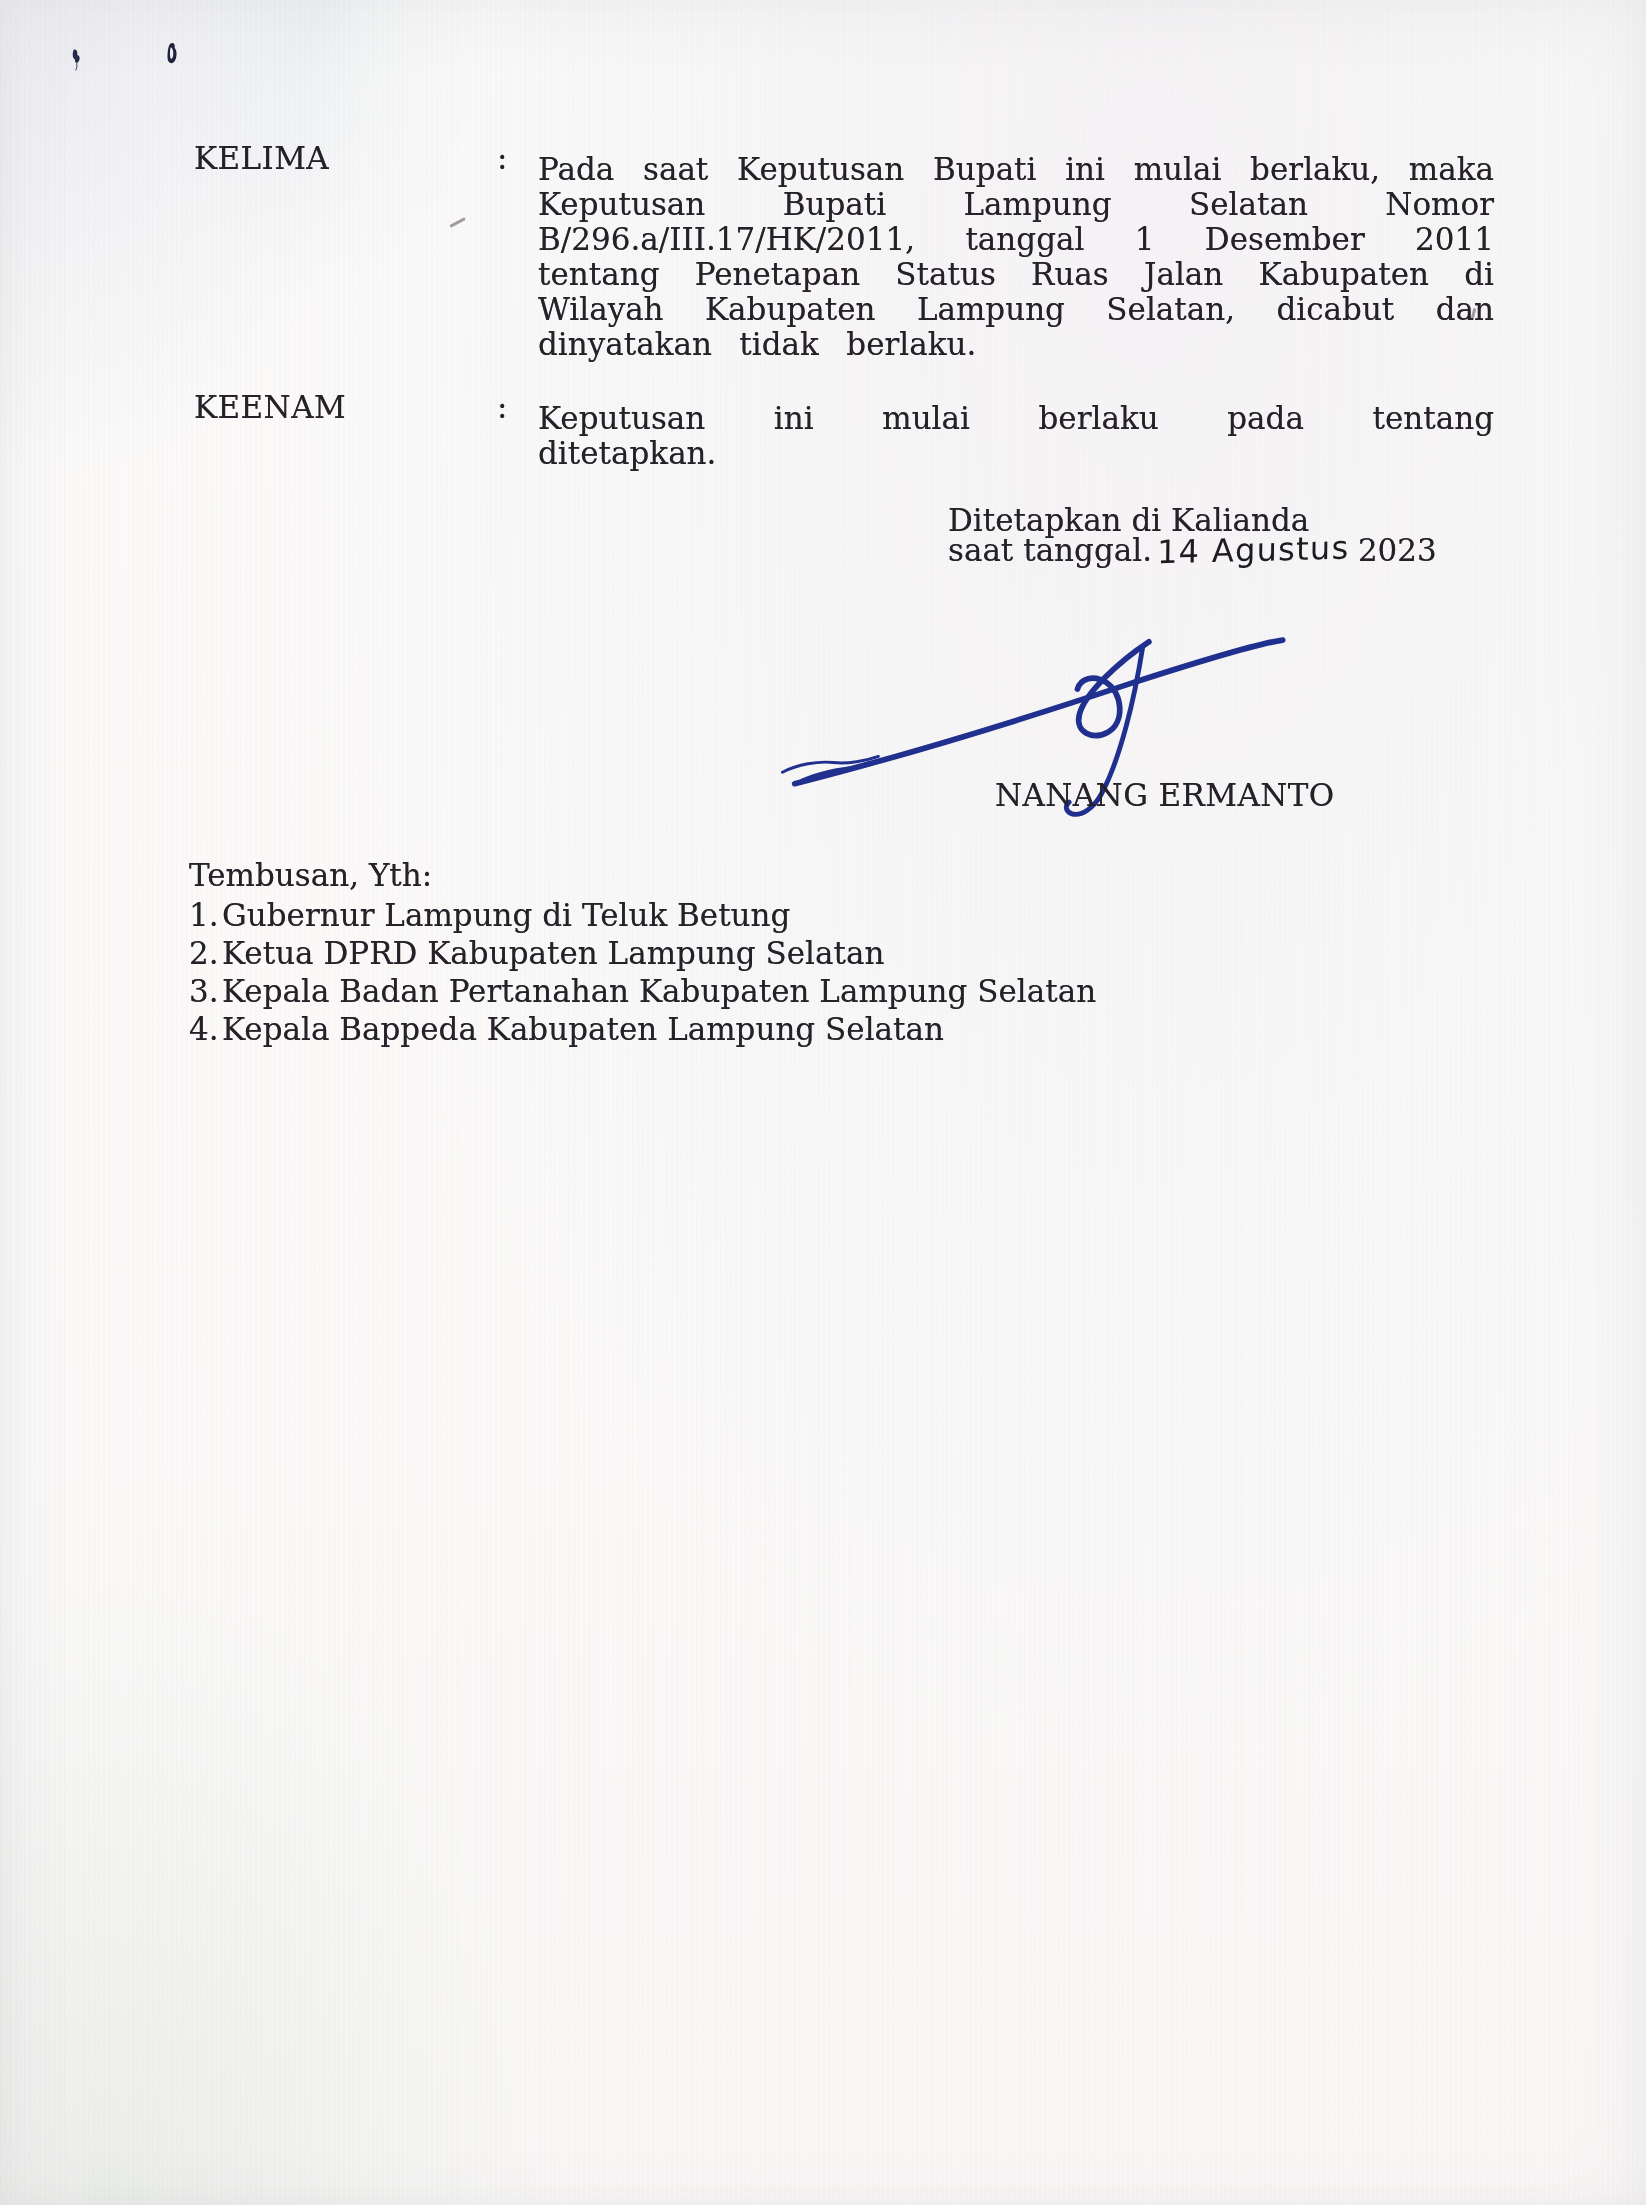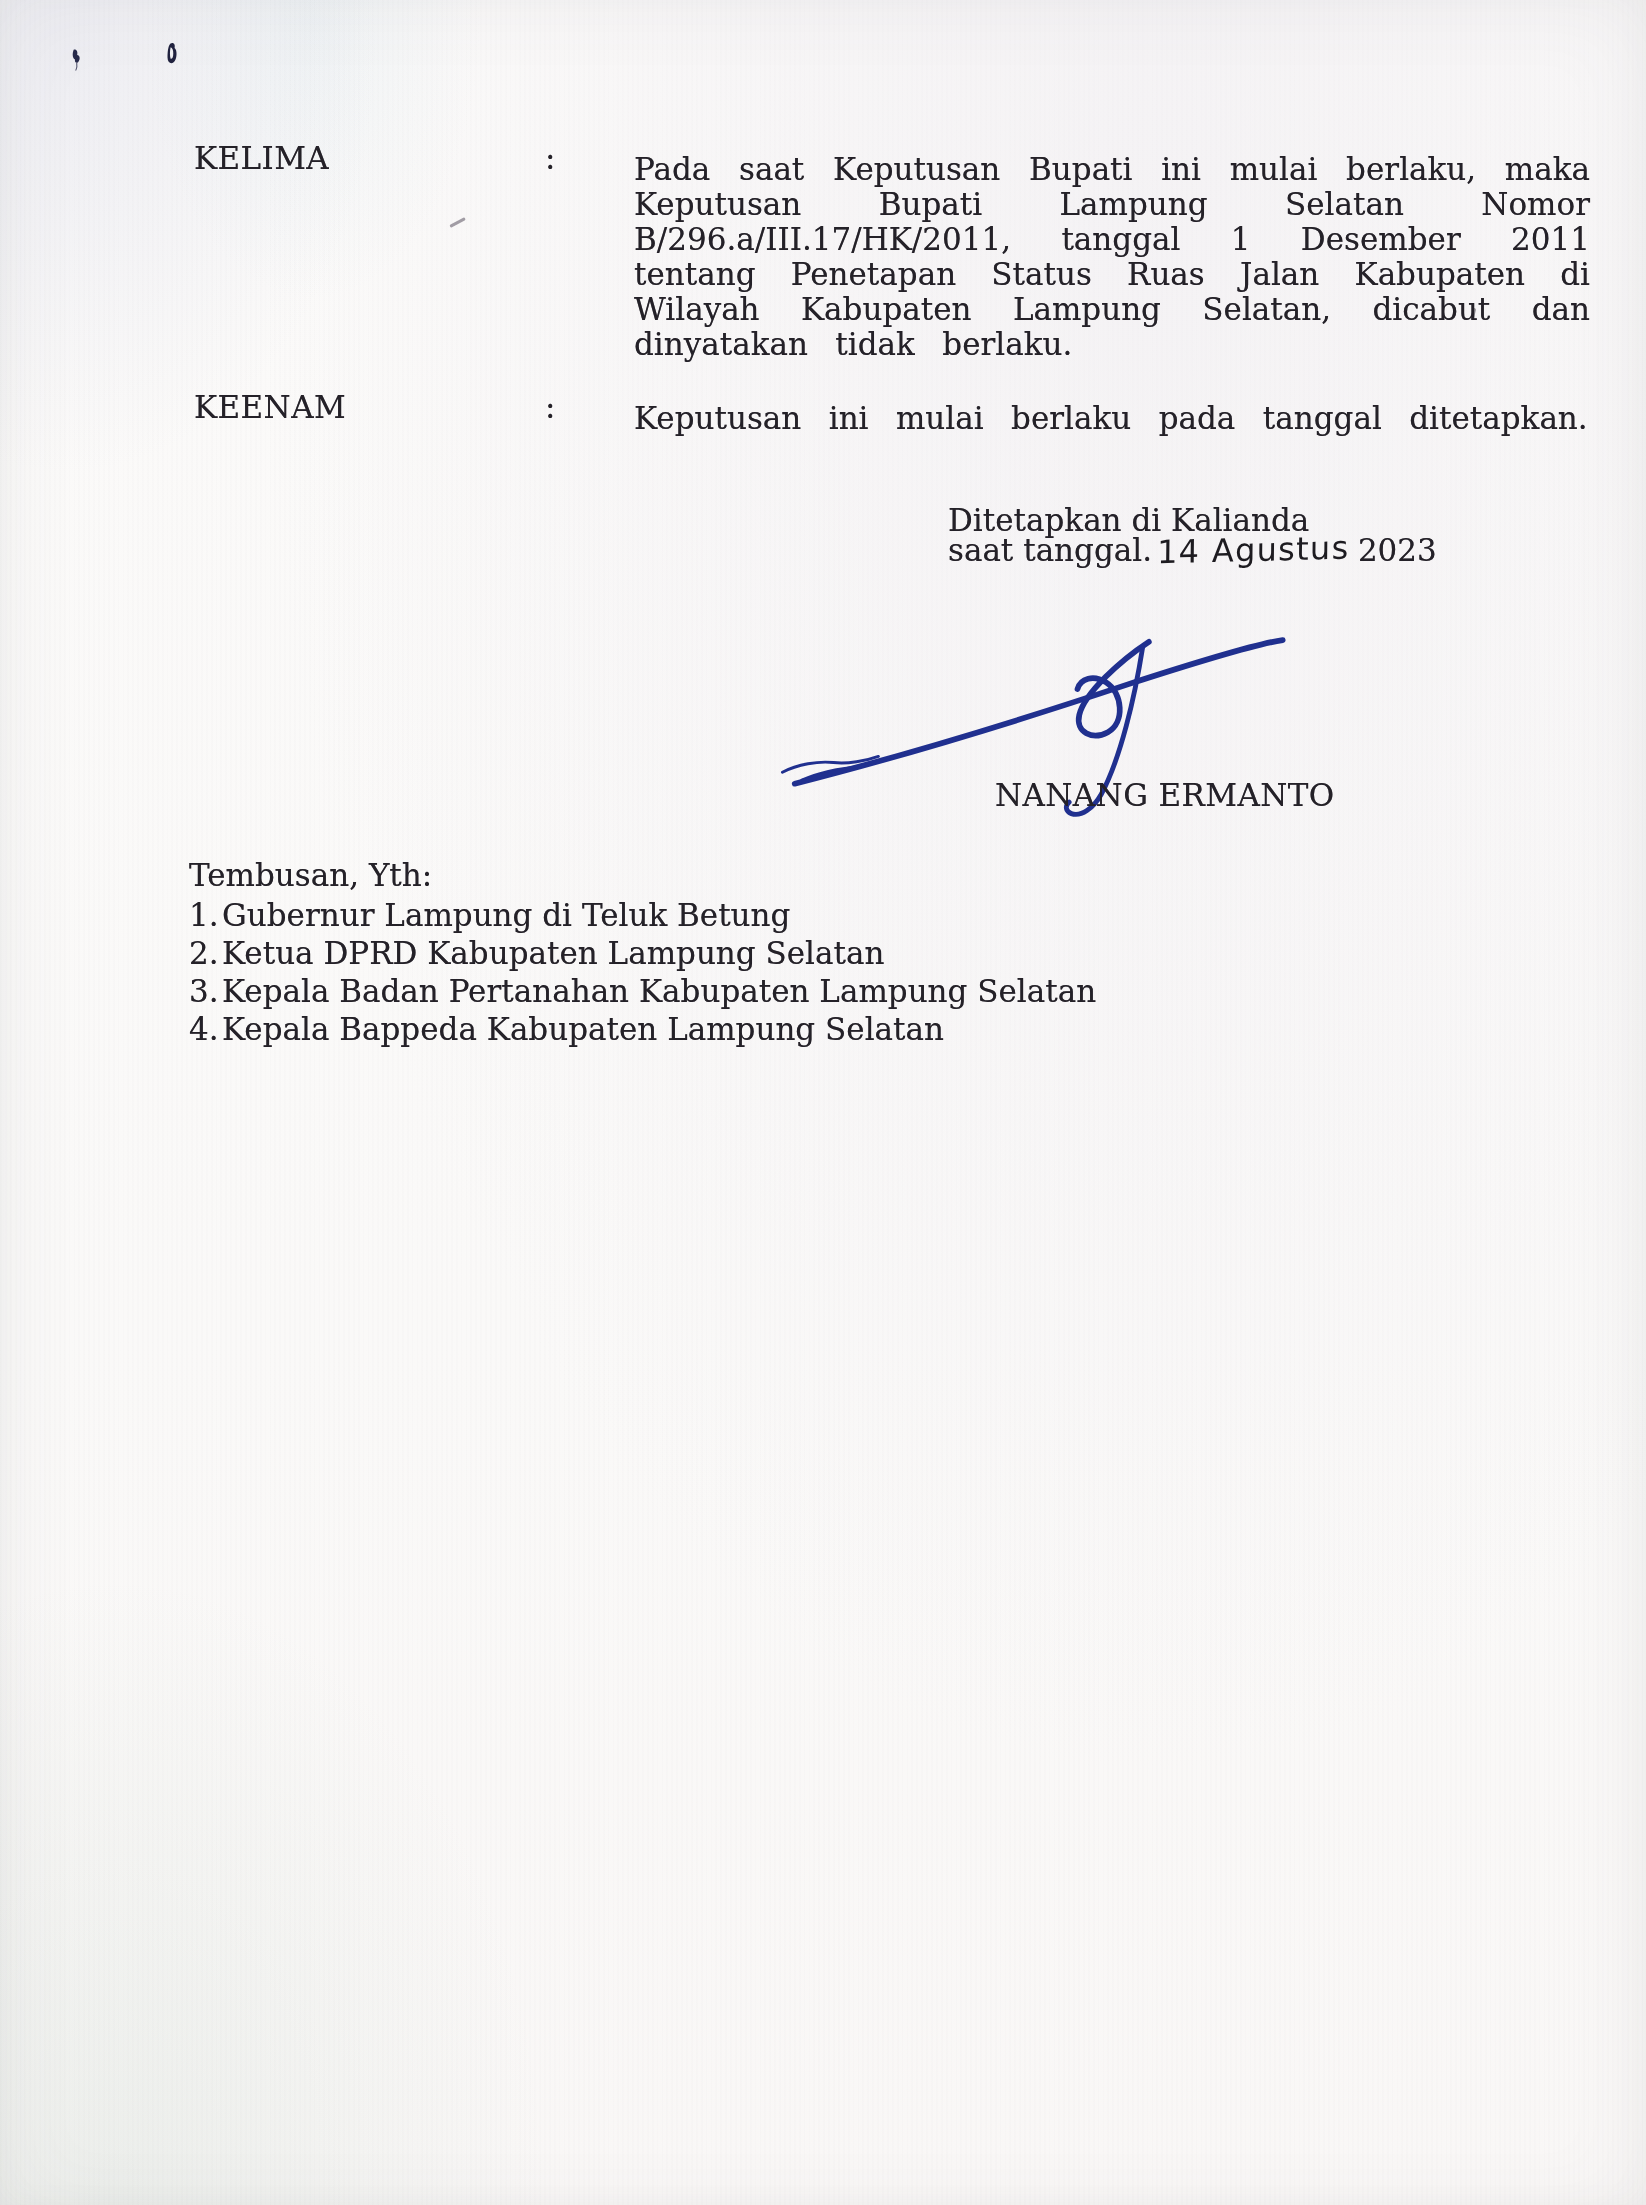--- a/index.html
+++ b/index.html
@@ -27,21 +27,20 @@
   }
   .soft-ink { text-shadow: 0 0 0.5px rgba(36,33,40,0.55); }
 
   
   .clause-row {
     position: absolute;
     left: 194px;
     display: grid;
     grid-template-columns: 303px 30px 956px;
     align-items: start;
-    gap: 48px;
   }
   .row-kelima { top: 141px; }
   .row-keenam { top: 390px; }
   .clause-label { letter-spacing: 0.4px; }
   .clause-sep { }
   .clause-text {
     margin: 11px;
     width: 956px;
     text-align: justify;
     text-align-last: left;
@@ -105,21 +104,21 @@
 
   <div class="clause-row row-kelima">
     <span class="clause-label soft-ink">KELIMA</span>
     <span class="clause-sep soft-ink">:</span>
     <p class="clause-text soft-ink">Pada saat Keputusan Bupati ini mulai berlaku, maka Keputusan Bupati Lampung Selatan Nomor B/296.a/III.17/HK/2011, tanggal 1 Desember 2011 tentang Penetapan Status Ruas Jalan Kabupaten di Wilayah Kabupaten Lampung Selatan, dicabut dan dinyatakan tidak berlaku.</p>
   </div>
 
   <div class="clause-row row-keenam">
     <span class="clause-label soft-ink">KEENAM</span>
     <span class="clause-sep soft-ink">:</span>
-    <p class="clause-text soft-ink">Keputusan ini mulai berlaku pada tanggal ditetapkan.</p>
+    <p class="clause-text soft-ink">Keputusan ini mulai berlaku pada tentang ditetapkan.</p>
   </div>
 
   <div class="place-line soft-ink">Ditetapkan di Kalianda</div>
 
   <div class="date-line">
     <span class="soft-ink">saat tanggal.</span><span class="handwritten-date">14 Agustus</span><span class="date-year soft-ink">2023</span>
   </div>
 
 
   <svg class="signature-svg" viewBox="0 0 1200 470">

